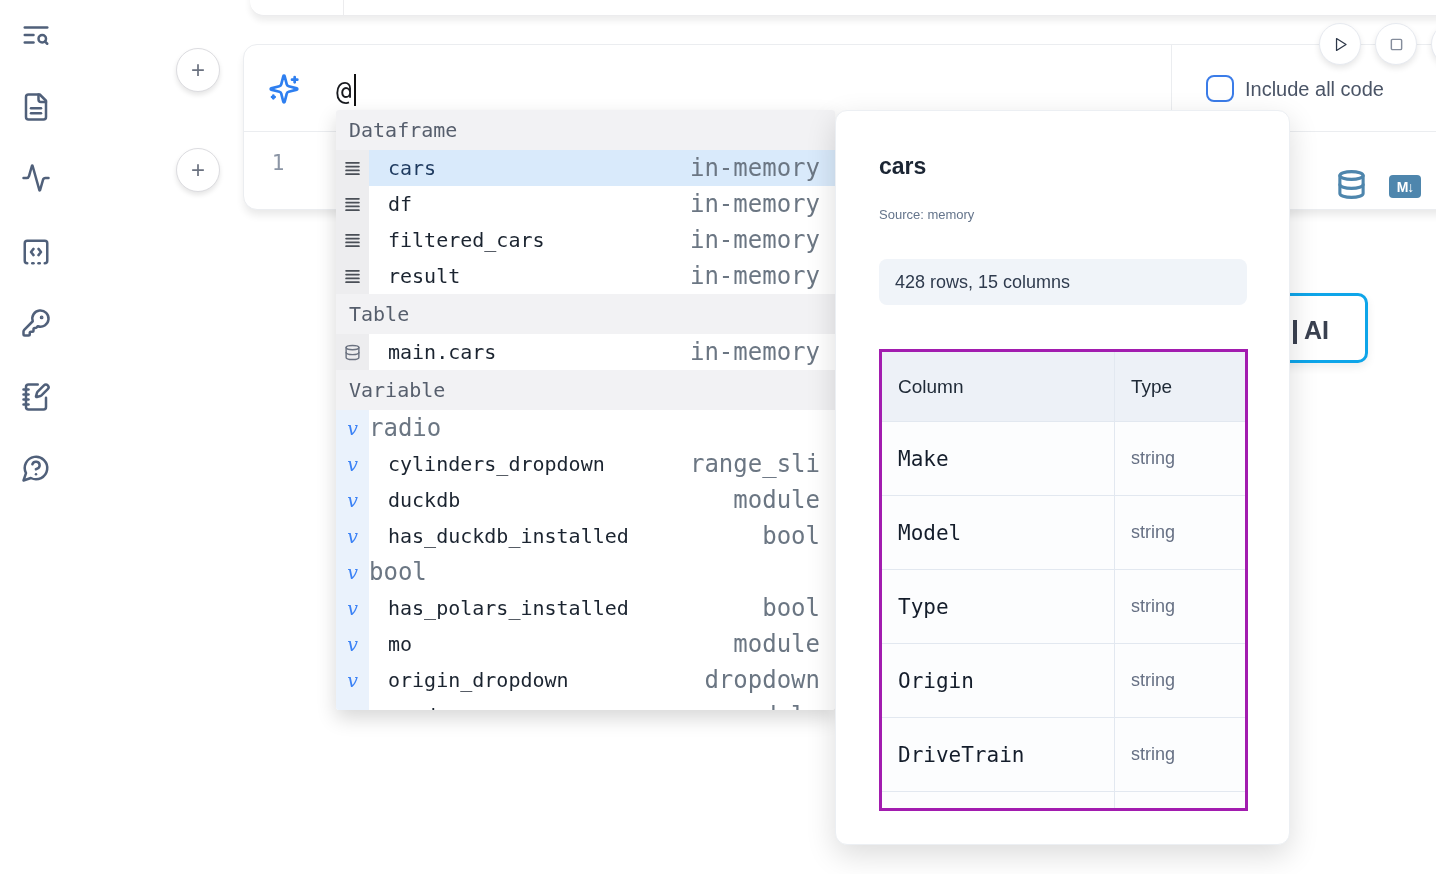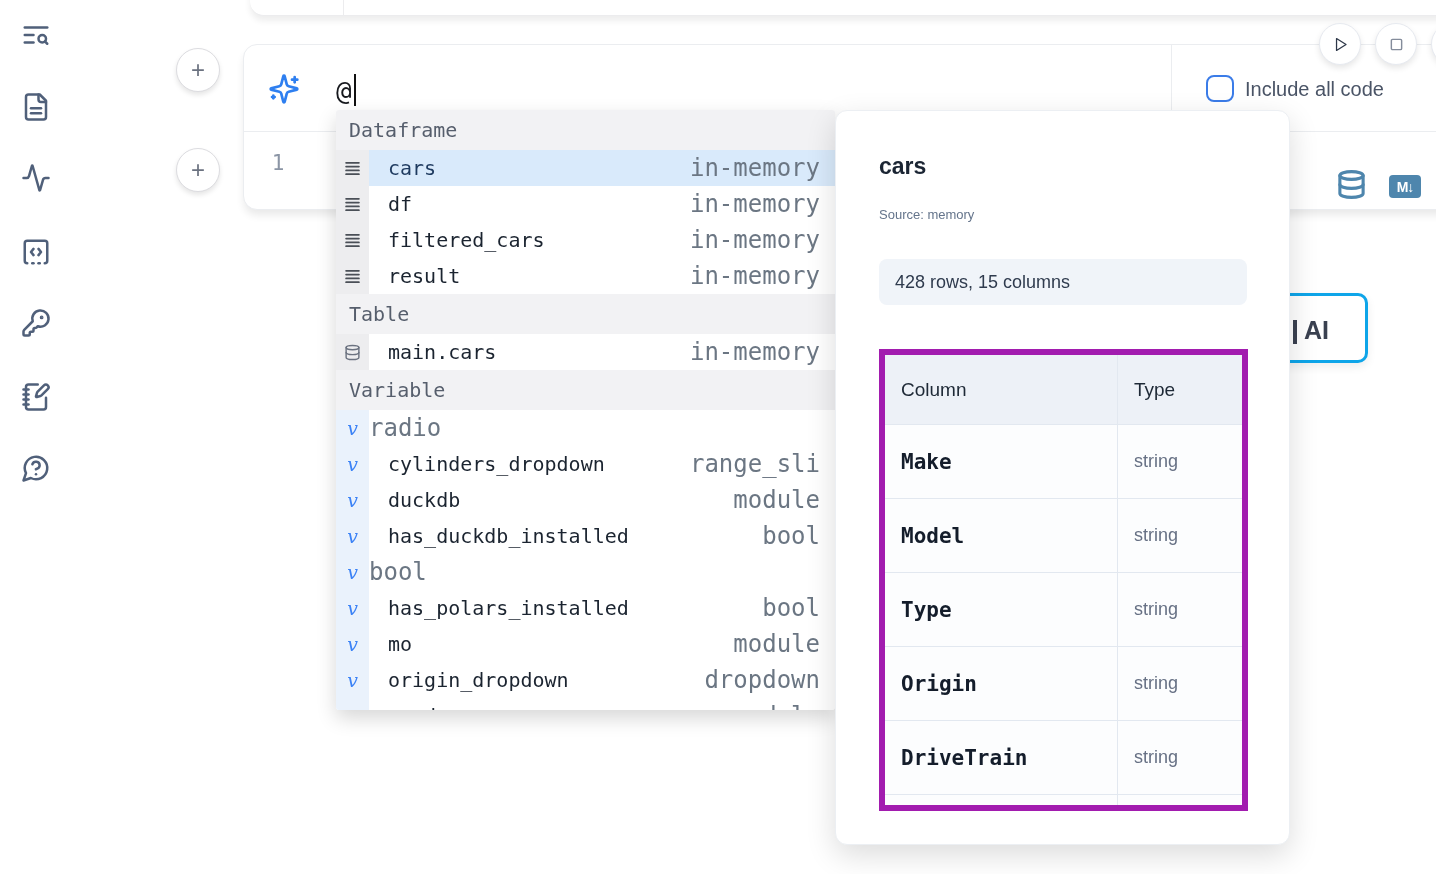--- a/index.html
+++ b/index.html
@@ -103,29 +103,29 @@
   }
   .panel-title { position:absolute; left:43px; top:42px; font-size:23px; font-weight:bold; color:#1b2533; }
   .panel-source { position:absolute; left:43px; top:96px; font-size:13px; color:#64748b; }
   .panel-badge {
     position:absolute; left:43px; top:148px; width:368px; height:46px;
     background:#f0f4f9; border-radius:8px; line-height:46px; padding-left:16px;
     font-size:18px; color:#2f3b4e;
   }
   .panel-table {
     position:absolute; left:43px; top:238px; width:369px; height:462px;
-    overflow:hidden; border:6px solid #a21caf; background:#fcfdfe;
+    overflow:hidden; border:3px solid #a21caf; background:#fcfdfe;
   }
   .pt-row { display:grid; grid-template-columns:233px 1fr; border-bottom:1px solid #e2e8f0; }
   .pt-row.head { height:70px; background:#edf1f7; }
   .pt-row.body { height:74px; background:#fcfdfe; }
   .pt-cell { display:flex; align-items:center; padding-left:16px; border-right:1px solid #e2e8f0; min-width:0; }
   .pt-cell:last-child { border-right:none; }
   .pt-head-text { font-size:19px; color:#1e2936; }
-  .pt-name { font-size:21px; color:#141d2b;font-weight:bold; }
+  .pt-name { font-size:21px; color:#141d2b; }
   .pt-type { font-size:18px; color:#667084; }
 
   
   .ai-button {
     position:absolute; left:1240px; top:293px; width:128px; height:70px;
     background:#fff; border:3px solid #0ea5e9; border-radius:10px;
     box-shadow:0 4px 10px rgba(0,0,0,0.07); z-index:4; cursor:pointer;
   }
   .ai-button .clip-bar { position:absolute; left:50px; top:24px; width:4px; height:24px; background:#3a4150; }
   .ai-button .ai-label { position:absolute; left:61px; top:20px; font-size:25px; font-weight:bold; color:#3a4150; }

